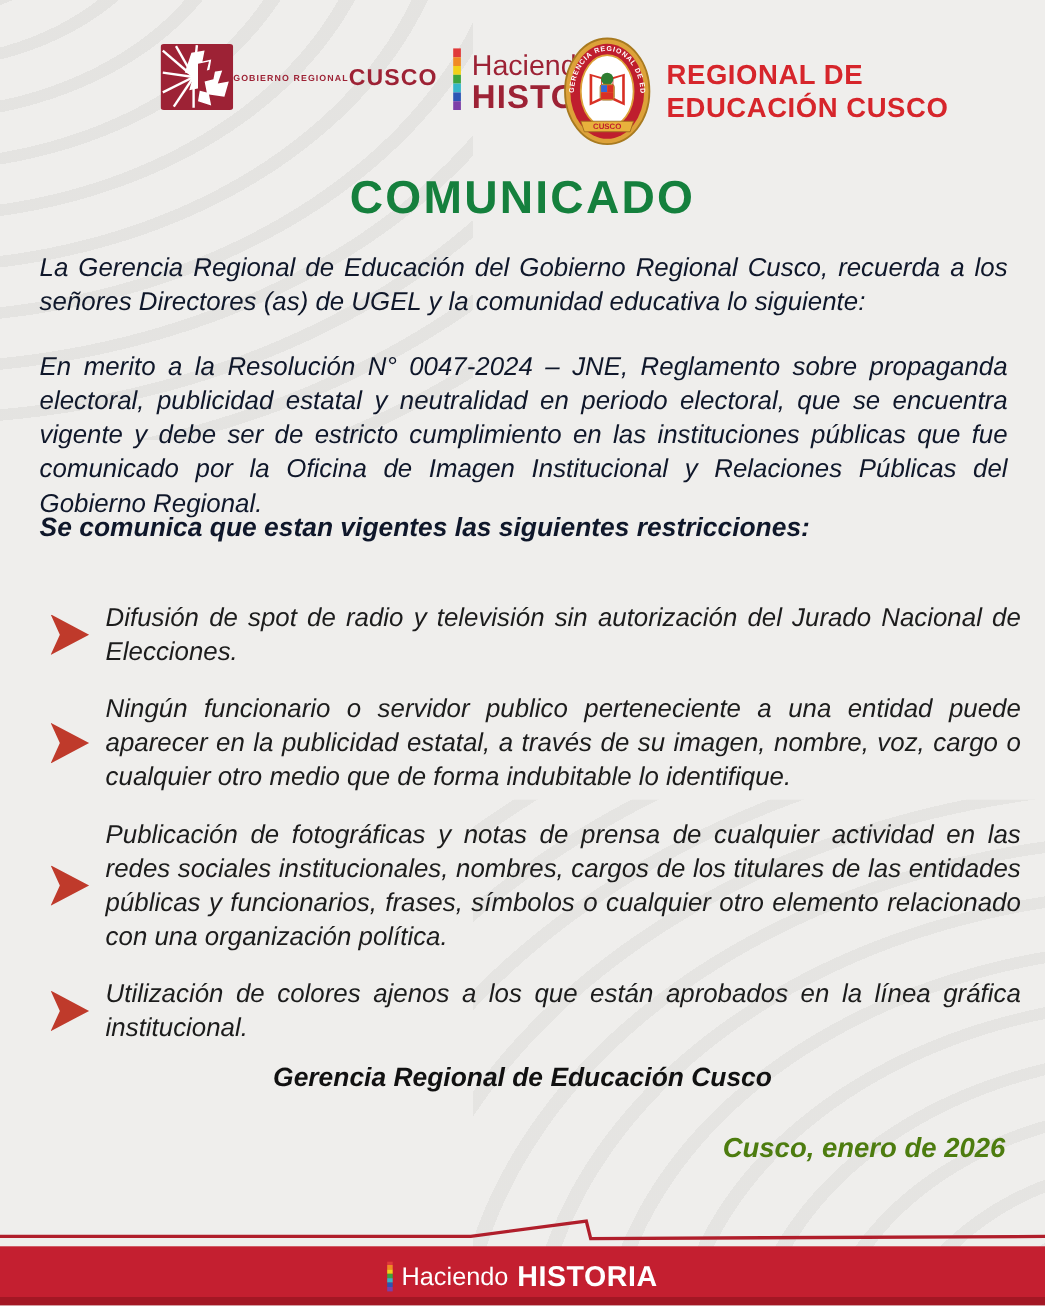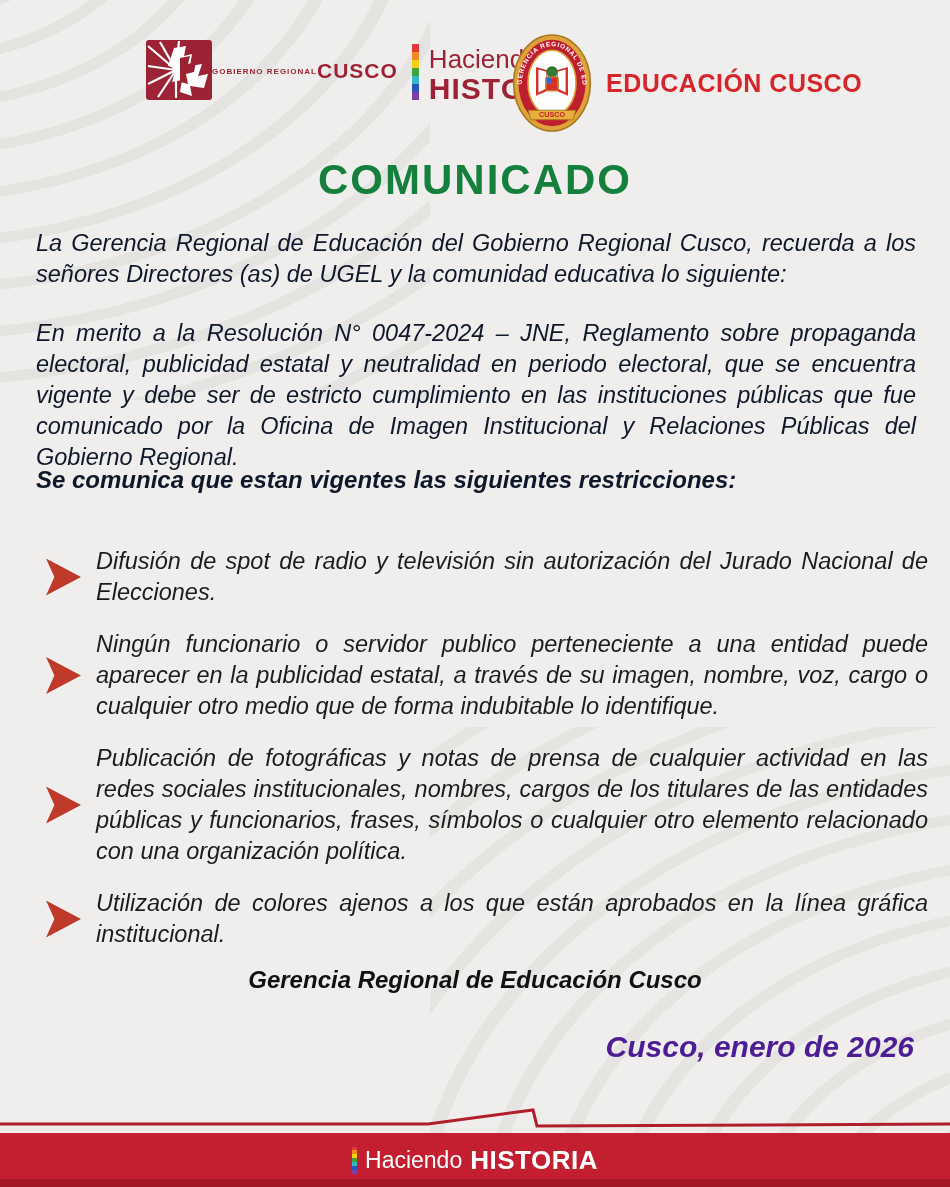--- a/index.html
+++ b/index.html
@@ -70,21 +70,21 @@
     flex:1;font-style:italic;font-size:23.5px;line-height:31px;
     text-align:justify;color:#1c1c1c;
   }
 
   .signature{
     position:absolute;top:966px;left:0;width:100%;text-align:center;
     font-style:italic;font-weight:700;font-size:24px;color:#111;
   }
   .dateline{
     position:absolute;top:1030px;right:36px;
-    font-style:italic;font-weight:700;font-size:30px;color:#4c1d95;
+    font-style:italic;font-weight:700;font-size:25px;color:#4d7c0f;
   }
 
   
   .footer-line{position:absolute;left:0;bottom:54px;width:950px;height:28px;display:block;}
   .footer-band{
     position:absolute;left:0;bottom:0;width:100%;height:54px;
     background:linear-gradient(#c41f30 0 86%, #a31724 86% 100%);
     display:flex;align-items:center;justify-content:center;
   }
   .footer-slogan{display:flex;align-items:center;}
@@ -152,20 +152,21 @@
         <polygon points="67,45 57,48 57,69 67,74" fill="#ffffff"></polygon>
         <circle cx="50" cy="48" r="7" fill="#2e7d32"></circle>
         <rect x="42" y="54" width="16" height="18" rx="3" fill="#e8b13c" stroke="#9d6b1e"></rect>
         <rect x="43" y="55" width="7" height="8" fill="#3367d6"></rect>
         <rect x="50" y="55" width="7" height="8" fill="#d93025"></rect>
         <rect x="43" y="63" width="14" height="8" fill="#d93025"></rect>
         <path d="M20 96 L80 96 L76 108 L24 108 Z" fill="#e8b13c" stroke="#9d6b1e"></path>
         <text x="50" y="105" font-size="9" font-weight="bold" fill="#bf1e2e" text-anchor="middle">CUSCO</text>
       </svg>
       <div class="gre-title">
+        <span>REGIONAL DE</span>
         <span>EDUCACIÓN CUSCO</span>
       </div>
     </div>
   </div>
 
   <div class="title">COMUNICADO</div>
 
   <div class="para p-intro">La Gerencia Regional de Educación del Gobierno Regional Cusco, recuerda a los señores Directores (as) de UGEL y la comunidad educativa lo siguiente:</div>
   <div class="para p-body">En merito a la Resolución N° 0047-2024 – JNE, Reglamento sobre propaganda electoral, publicidad estatal y neutralidad en periodo electoral, que se encuentra vigente y debe ser de estricto cumplimiento en las instituciones públicas que fue comunicado por la Oficina de Imagen Institucional y Relaciones Públicas del Gobierno Regional.</div>
   <div class="para p-heading">Se comunica que estan vigentes las siguientes restricciones:</div>

